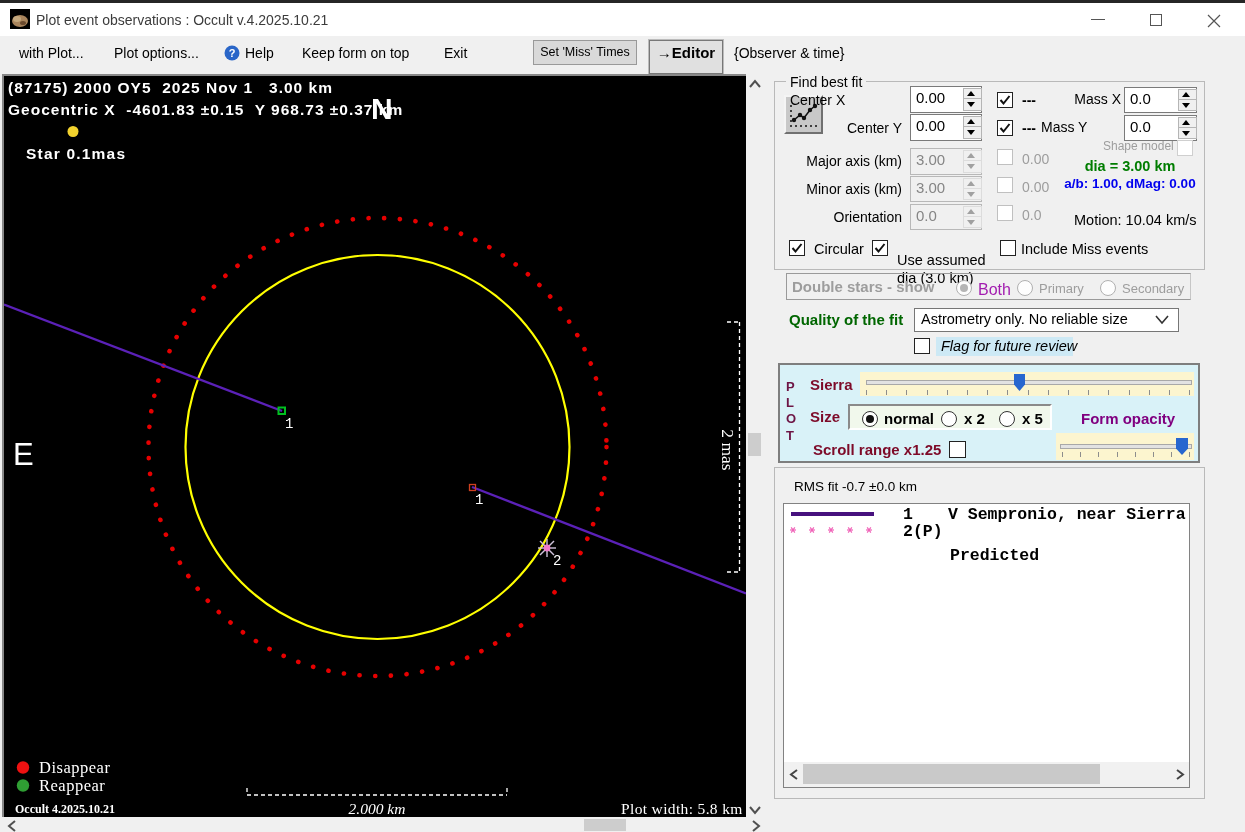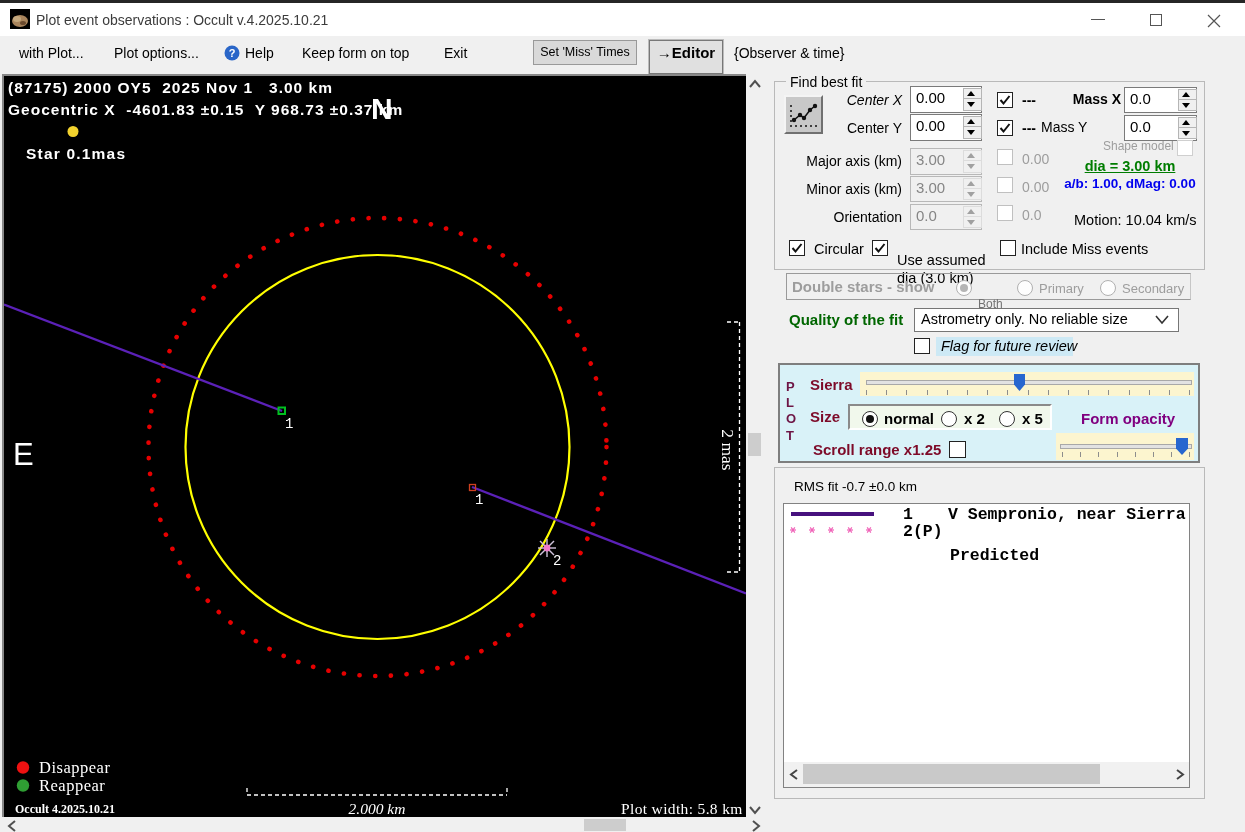--- a/index.html
+++ b/index.html
@@ -140,39 +140,39 @@
   <polyline points="7,22 13,17 17,20 23,12 28,8" fill="none" stroke="#111" stroke-width="1.6"></polyline>
   <g fill="#111">
       <circle cx="7" cy="22" r="2.2"></circle>
       <circle cx="13" cy="17" r="2.2"></circle>
       <circle cx="17" cy="20" r="2.2"></circle>
       <circle cx="23" cy="12" r="2.2"></circle>
       <circle cx="28" cy="8" r="2.2"></circle>
     </g>
 </svg>
 
-<div class="lbl" style="left:790px;top:92px;width:112px;text-align:right;font-style:italic;">Center X</div>
+<div class="lbl" style="left:790px;top:92px;width:112px;text-align:left;">Center X</div>
 <div class="spin" style="left:910px;top:86px;width:70px;height:25px;">
     <span class="val">0.00</span>
   <span class="spbtns">
       <span class="spb" style="top:0;height:11px;">
         <span class="tri-u"></span>
       </span>
       <span class="spb" style="bottom:0;height:11px;">
         <span class="tri-d"></span>
       </span>
     </span>
   </div>
 <div class="cb" style="left:997px;top:92px;">
     <svg width="14" height="14" viewBox="0 0 14 14">
       <path d="M2.5 7 L5.5 10.5 L11.5 3" stroke="#111" stroke-width="2" fill="none"></path>
     </svg>
   </div>
 <div class="lbl" style="left:1022px;top:92px;font-weight:bold;">---</div>
-<div class="lbl" style="left:1041px;top:91px;width:80px;text-align:right;font-weight:bold;">Mass X</div>
+<div class="lbl" style="left:1041px;top:91px;width:80px;text-align:right;">Mass X</div>
 <div class="spin" style="left:1124px;top:87px;width:71px;height:24px;">
     <span class="val">0.0</span>
   <span class="spbtns">
       <span class="spb" style="top:0;height:10px;">
         <span class="tri-u"></span>
       </span>
       <span class="spb" style="bottom:0;height:10px;">
         <span class="tri-d"></span>
       </span>
     </span>
@@ -219,21 +219,21 @@
       <span class="spb" style="top:0;height:11px;">
         <span class="tri-u"></span>
       </span>
       <span class="spb" style="bottom:0;height:11px;">
         <span class="tri-d"></span>
       </span>
     </span>
   </div>
 <div class="cb d" style="left:997px;top:149px;"></div>
 <div class="lbl" style="left:1022px;top:151px;color:#9d9d9d;">0.00</div>
-<div class="lbl" style="left:1060px;top:158px;width:140px;text-align:center;font-weight:bold;color:#007d00;font-size:14.5px;text-decoration:underline;">dia = 3.00 km</div>
+<div class="lbl" style="left:1060px;top:158px;width:140px;text-align:center;font-weight:bold;color:#007d00;font-size:14.5px;">dia = 3.00 km</div>
 
 <div class="lbl" style="left:790px;top:181px;width:112px;text-align:right;">Minor axis (km)</div>
 <div class="spin d" style="left:910px;top:176px;width:70px;height:24px;">
     <span class="val">3.00</span>
   <span class="spbtns">
       <span class="spb" style="top:0;height:10px;">
         <span class="tri-u"></span>
       </span>
       <span class="spb" style="bottom:0;height:10px;">
         <span class="tri-d"></span>
@@ -273,21 +273,21 @@
   </div>
 <div class="lbl" style="left:897px;top:231px;font-size:14.5px;line-height:18px;margin-top:20px;">Use assumed<br>dia (3.0 km)</div>
 <div class="cb" style="left:1000px;top:240px;"></div>
 <div class="lbl" style="left:1021px;top:241px;font-size:14.5px;">Include Miss events</div>
 
 <div class="abs" style="left:786px;top:273px;width:403px;height:25px;border:1px solid #9a9a9a;border-right-color:#c6c6c6;"></div>
 <div class="lbl" style="left:792px;top:278px;font-size:15px;font-weight:bold;color:#9d9d9d;">Double stars - show</div>
 <div class="radio d" style="left:956px;top:280px;">
     <span class="rdot d"></span>
   </div>
-<div class="lbl" style="left:978px;top:281px;font-size:12px;color:#737373;margin-top:16px;">Both</div>
+<div class="lbl" style="left:978px;top:281px;font-size:16px;color:#a21caf;">Both</div>
 <div class="radio d" style="left:1017px;top:280px;"></div>
 <div class="lbl" style="left:1039px;top:281px;font-size:13px;color:#9d9d9d;">Primary</div>
 <div class="radio d" style="left:1100px;top:280px;"></div>
 <div class="lbl" style="left:1122px;top:281px;font-size:13px;color:#9d9d9d;">Secondary</div>
 
 <div class="lbl" style="left:789px;top:311px;font-size:15px;font-weight:bold;color:#006600;">Quality of the fit</div>
 <div class="abs" style="left:914px;top:308px;width:265px;height:24px;background:#fff;border:1px solid #767676;box-sizing:border-box;"></div>
 <div class="lbl" style="left:921px;top:311px;font-size:14.5px;">Astrometry only. No reliable size</div>
 <svg class="abs" style="left:1155px;top:315px;" width="14" height="10">
     <path d="M1 1 L7 8 L13 1" stroke="#333" stroke-width="1.6" fill="none"></path>

